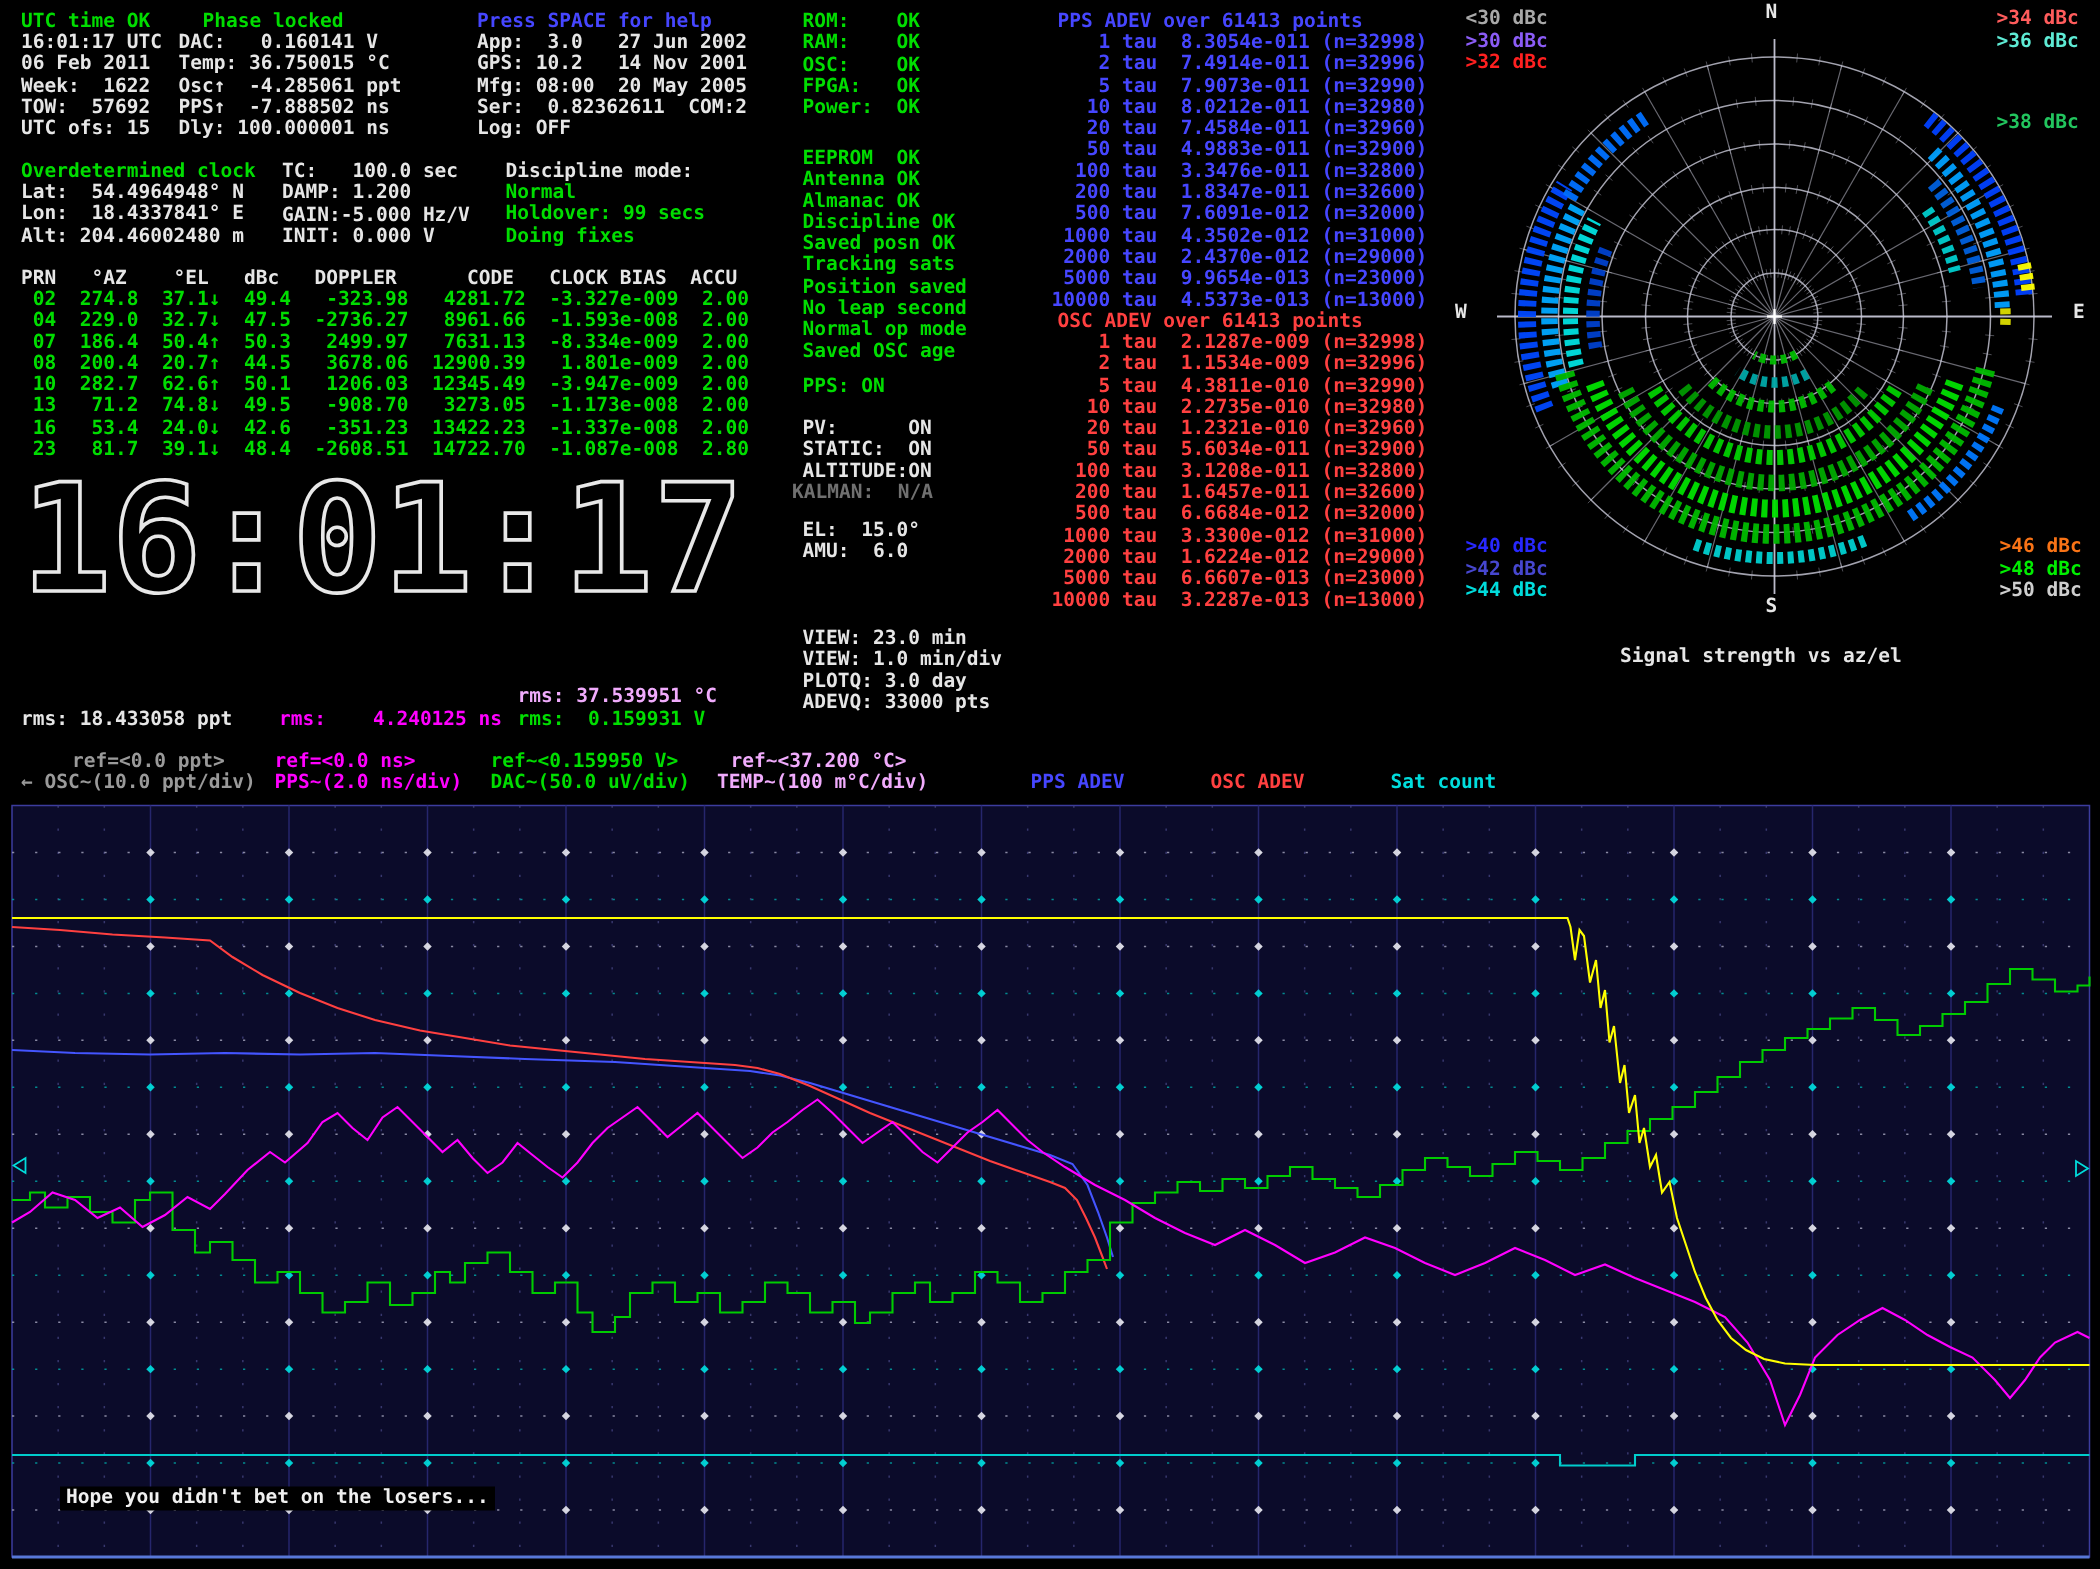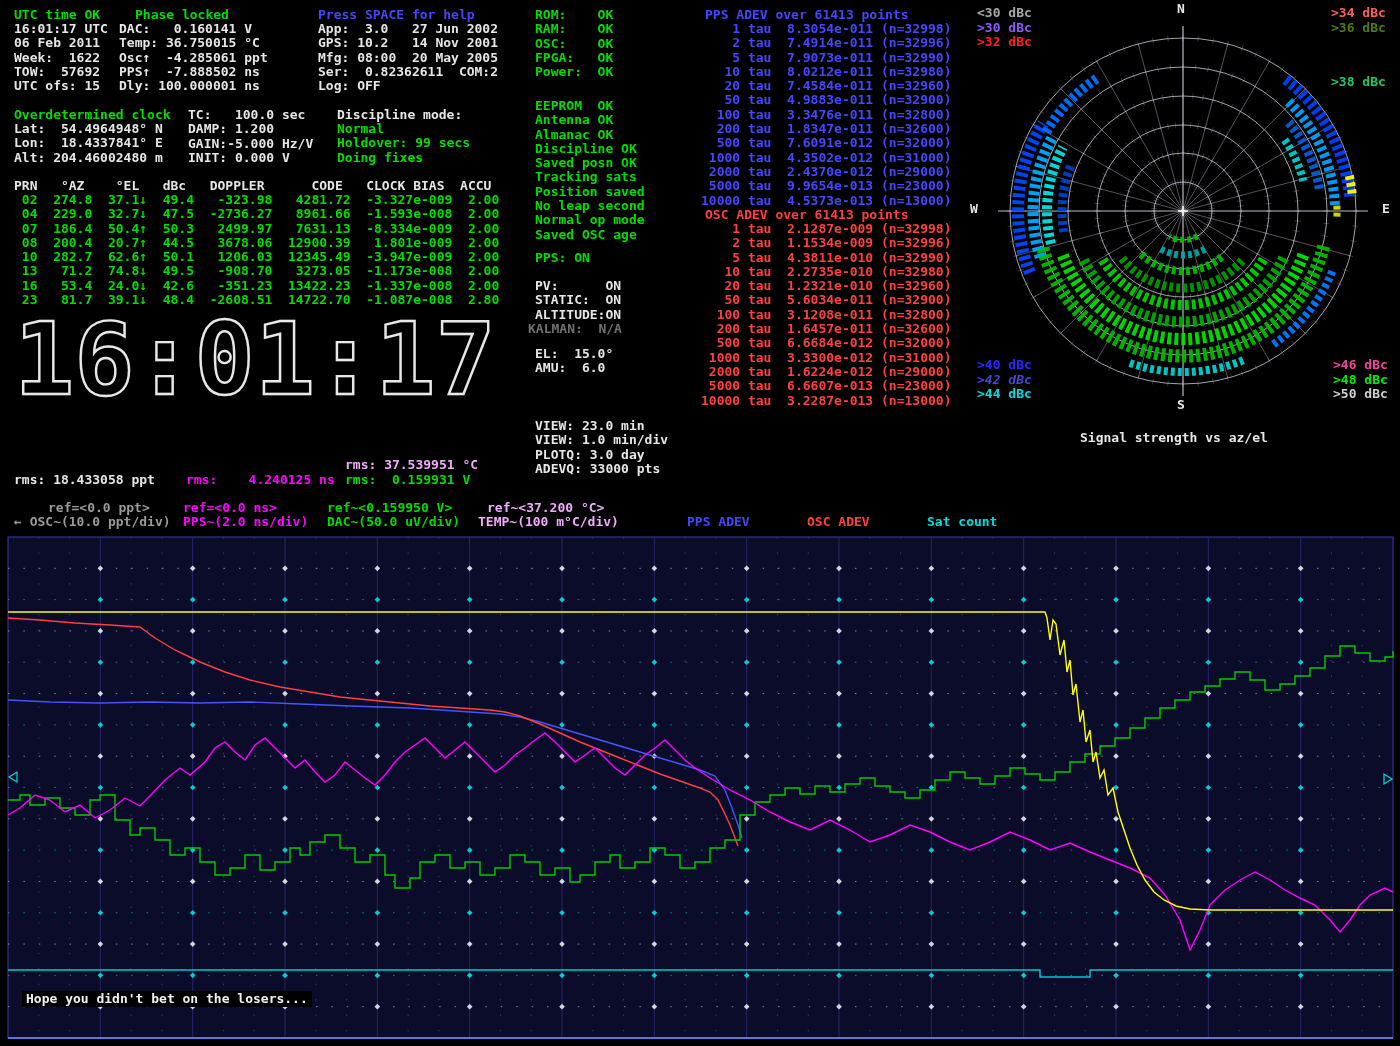--- a/index.html
+++ b/index.html
@@ -5,21 +5,21 @@
   html,body{margin:0;padding:0;background:#000;}
   body{width:1400px;height:1046px;position:relative;overflow:hidden;
        font-family:"DejaVu Sans Mono","Liberation Mono",monospace;}
   .t{position:absolute;font:bold 13px/14.3px "DejaVu Sans Mono","Liberation Mono",monospace;
      white-space:pre;letter-spacing:0;}
   .green{color:#00dd00}.white{color:#e6e6e6}.blue{color:#4646ff}.red{color:#ff4040}
   .gray{color:#9a9a9a}.dgray{color:#707070}.yellow{color:#f0abfc}.magenta{color:#ff00ff}
   .cyan{color:#00dddd}
   svg{position:absolute;display:block;}
   .msg{position:absolute;font:bold 13px/14.3px "DejaVu Sans Mono","Liberation Mono",monospace;
-       color:#f0f0f0;background:#000;padding:1px 4px;white-space:pre;}
+       color:#f0f0f0;background:#000;padding:1px 4px;white-space:pre;margin-left:18px;}
 </style>
 </head>
 <body>
 
 <div class="t green" style="left:14px;top:8px">UTC time OK</div>
 <div class="t white" style="left:14px;top:22px"><div>16:01:17 UTC</div><div>06 Feb 2011</div><div>Week:  1622</div><div>TOW:  57692</div><div>UTC ofs: 15</div></div>
 
 <div class="t green" style="left:135px;top:8px">Phase locked</div>
 <div class="t white" style="left:119px;top:22px"><div>DAC:   0.160141 V</div><div>Temp: 36.750015 °C</div><div>Osc↑  -4.285061 ppt</div><div>PPS↑  -7.888502 ns</div><div>Dly: 100.000001 ns</div></div>
 
@@ -538,23 +538,23 @@
     <path d="M 207.5 219.1 A 29 29 0 0 1 179.4 219.6" fill="none" stroke="#00bb00" stroke-width="6" stroke-dasharray="4 3" opacity="0.95"></path>
     <line x1="188" y1="194" x2="198" y2="194" stroke="#fff" stroke-width="1.5"></line>
     <line x1="193" y1="189" x2="193" y2="199" stroke="#fff" stroke-width="1.5"></line>
   </svg>
 <div class="t white" style="left:1177px;top:2px">N</div>
 <div class="t white" style="left:1177px;top:398px">S</div>
 <div class="t white" style="left:970px;top:202px">W</div>
 <div class="t white" style="left:1382px;top:202px">E</div>
 
 <div class="t" style="left:977px;top:6px;line-height:14.5px"><div style="color: rgb(168, 168, 168);">&lt;30 dBc</div><div style="color: #8b5cf6;">&gt;30 dBc</div><div style="color: rgb(255, 32, 32); text-align: center;">&gt;32 dBc</div></div>
-<div class="t" style="left:1331px;top:6px;line-height:14.5px"><div style="color: rgb(255, 92, 92);">&gt;34 dBc</div><div style="color: #4d7c0f;">&gt;36 dBc</div><div style="color: #22c55e; margin-top: 40px;">&gt;38 dBc</div></div>
-<div class="t" style="left:977px;top:358px;line-height:14.5px"><div style="color: rgb(40, 40, 255);">&gt;40 dBc</div><div style="color: rgb(71, 71, 207); font-style: italic;">&gt;42 dBc</div><div style="color: rgb(0, 220, 220);">&gt;44 dBc</div></div>
-<div class="t" style="left:1333px;top:358px;line-height:14.5px"><div style="color: #ec4899;">&gt;46 dBc</div><div style="color: rgb(0, 238, 0);">&gt;48 dBc</div><div style="color: rgb(207, 207, 207);">&gt;50 dBc</div></div>
+<div class="t" style="left:1331px;top:6px;line-height:14.5px"><div style="color: rgb(255, 92, 92);">&gt;34 dBc</div><div style="color: #5eead4;">&gt;36 dBc</div><div style="color: #22c55e; margin-top: 40px;">&gt;38 dBc</div></div>
+<div class="t" style="left:977px;top:358px;line-height:14.5px"><div style="color: rgb(40, 40, 255);">&gt;40 dBc</div><div style="color: rgb(71, 71, 207);">&gt;42 dBc</div><div style="color: rgb(0, 220, 220);">&gt;44 dBc</div></div>
+<div class="t" style="left:1333px;top:358px;line-height:14.5px"><div style="color: #f97316;">&gt;46 dBc</div><div style="color: rgb(0, 238, 0);">&gt;48 dBc</div><div style="color: rgb(207, 207, 207);">&gt;50 dBc</div></div>
 <div class="t white" style="left:1080px;top:431px">Signal strength vs az/el</div>
 
 <div class="t yellow" style="left:345px;top:458px">rms: 37.539951 °C</div>
 <div class="t white" style="left:14px;top:473px">rms: 18.433058 ppt</div>
 <div class="t magenta" style="left:186px;top:473px">rms:    4.240125 ns</div>
 <div class="t green" style="left:345px;top:473px">rms:  0.159931 V</div>
 
 <div class="t gray" style="left:48px;top:501px">ref=&lt;0.0 ppt&gt;</div>
 <div class="t magenta" style="left:183px;top:501px">ref=&lt;0.0 ns&gt;</div>
 <div class="t green" style="left:327px;top:501px">ref~&lt;0.159950 V&gt;</div>

